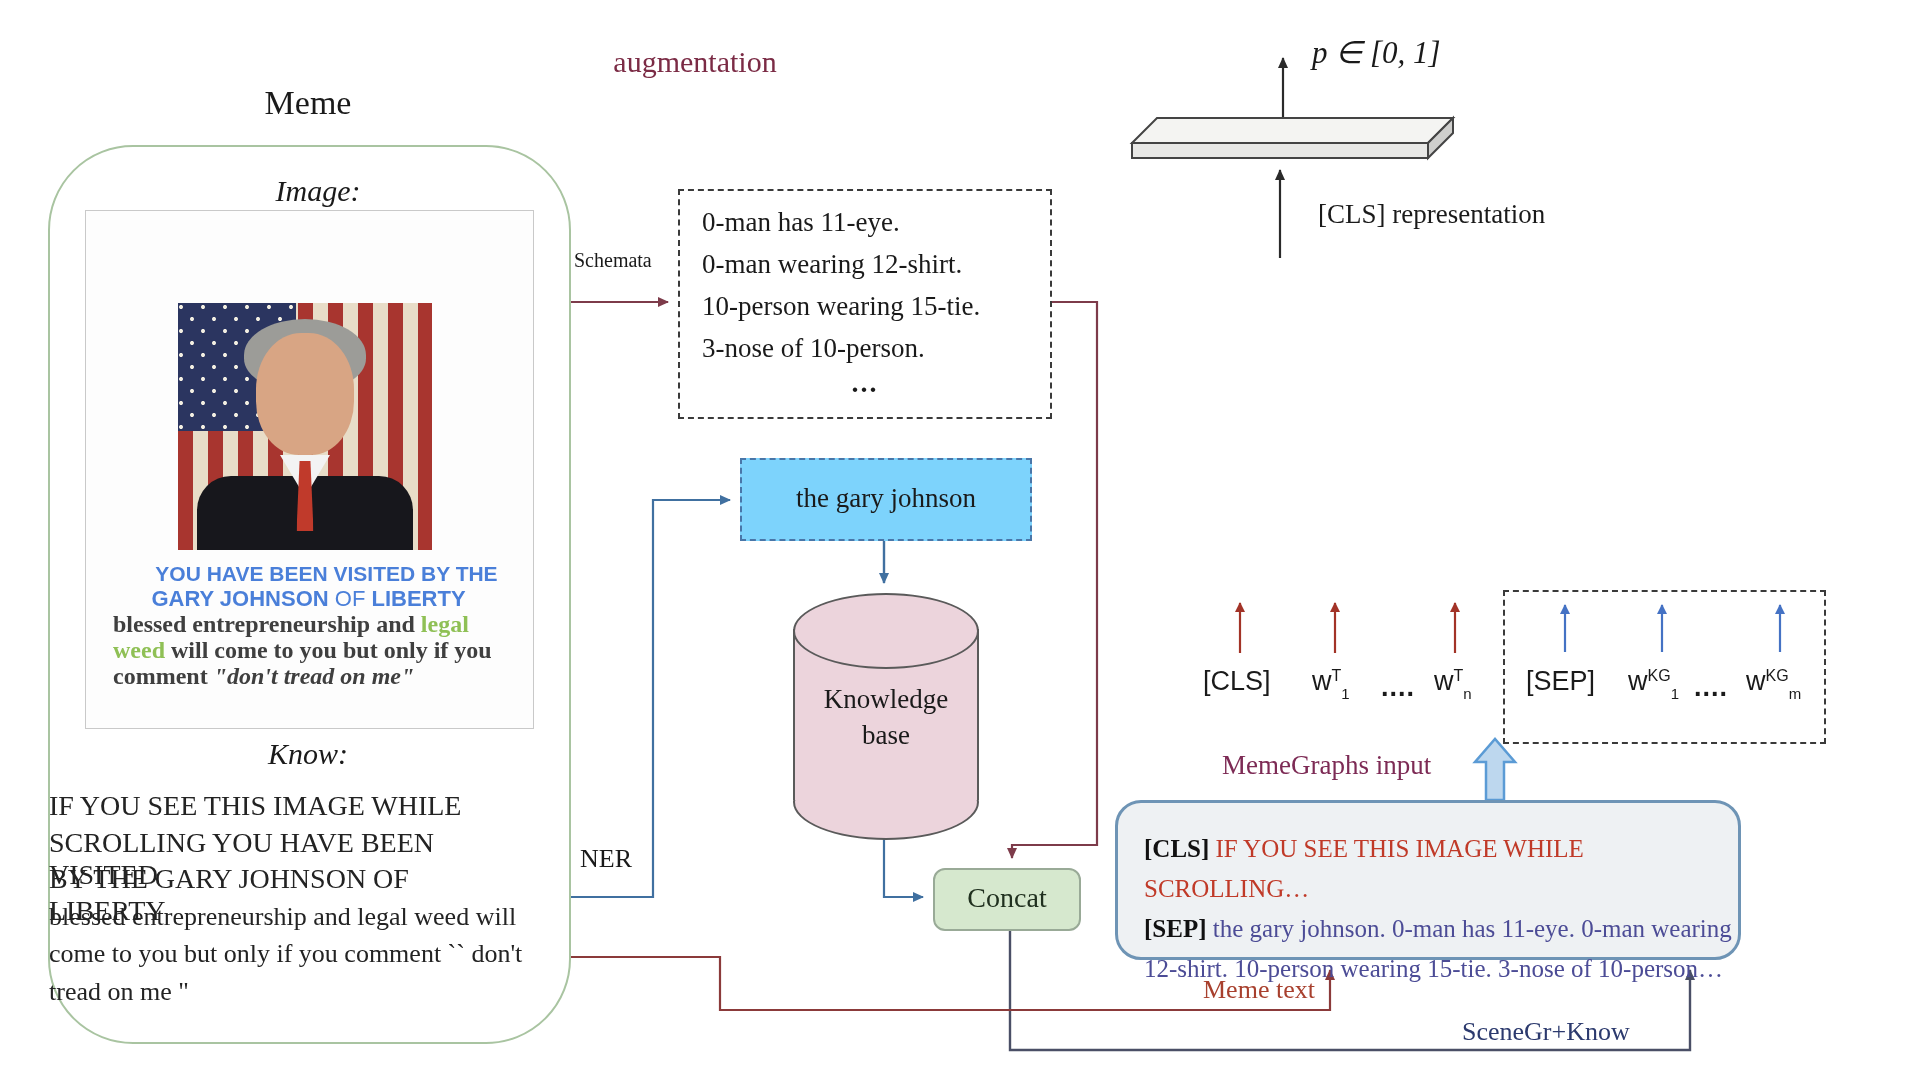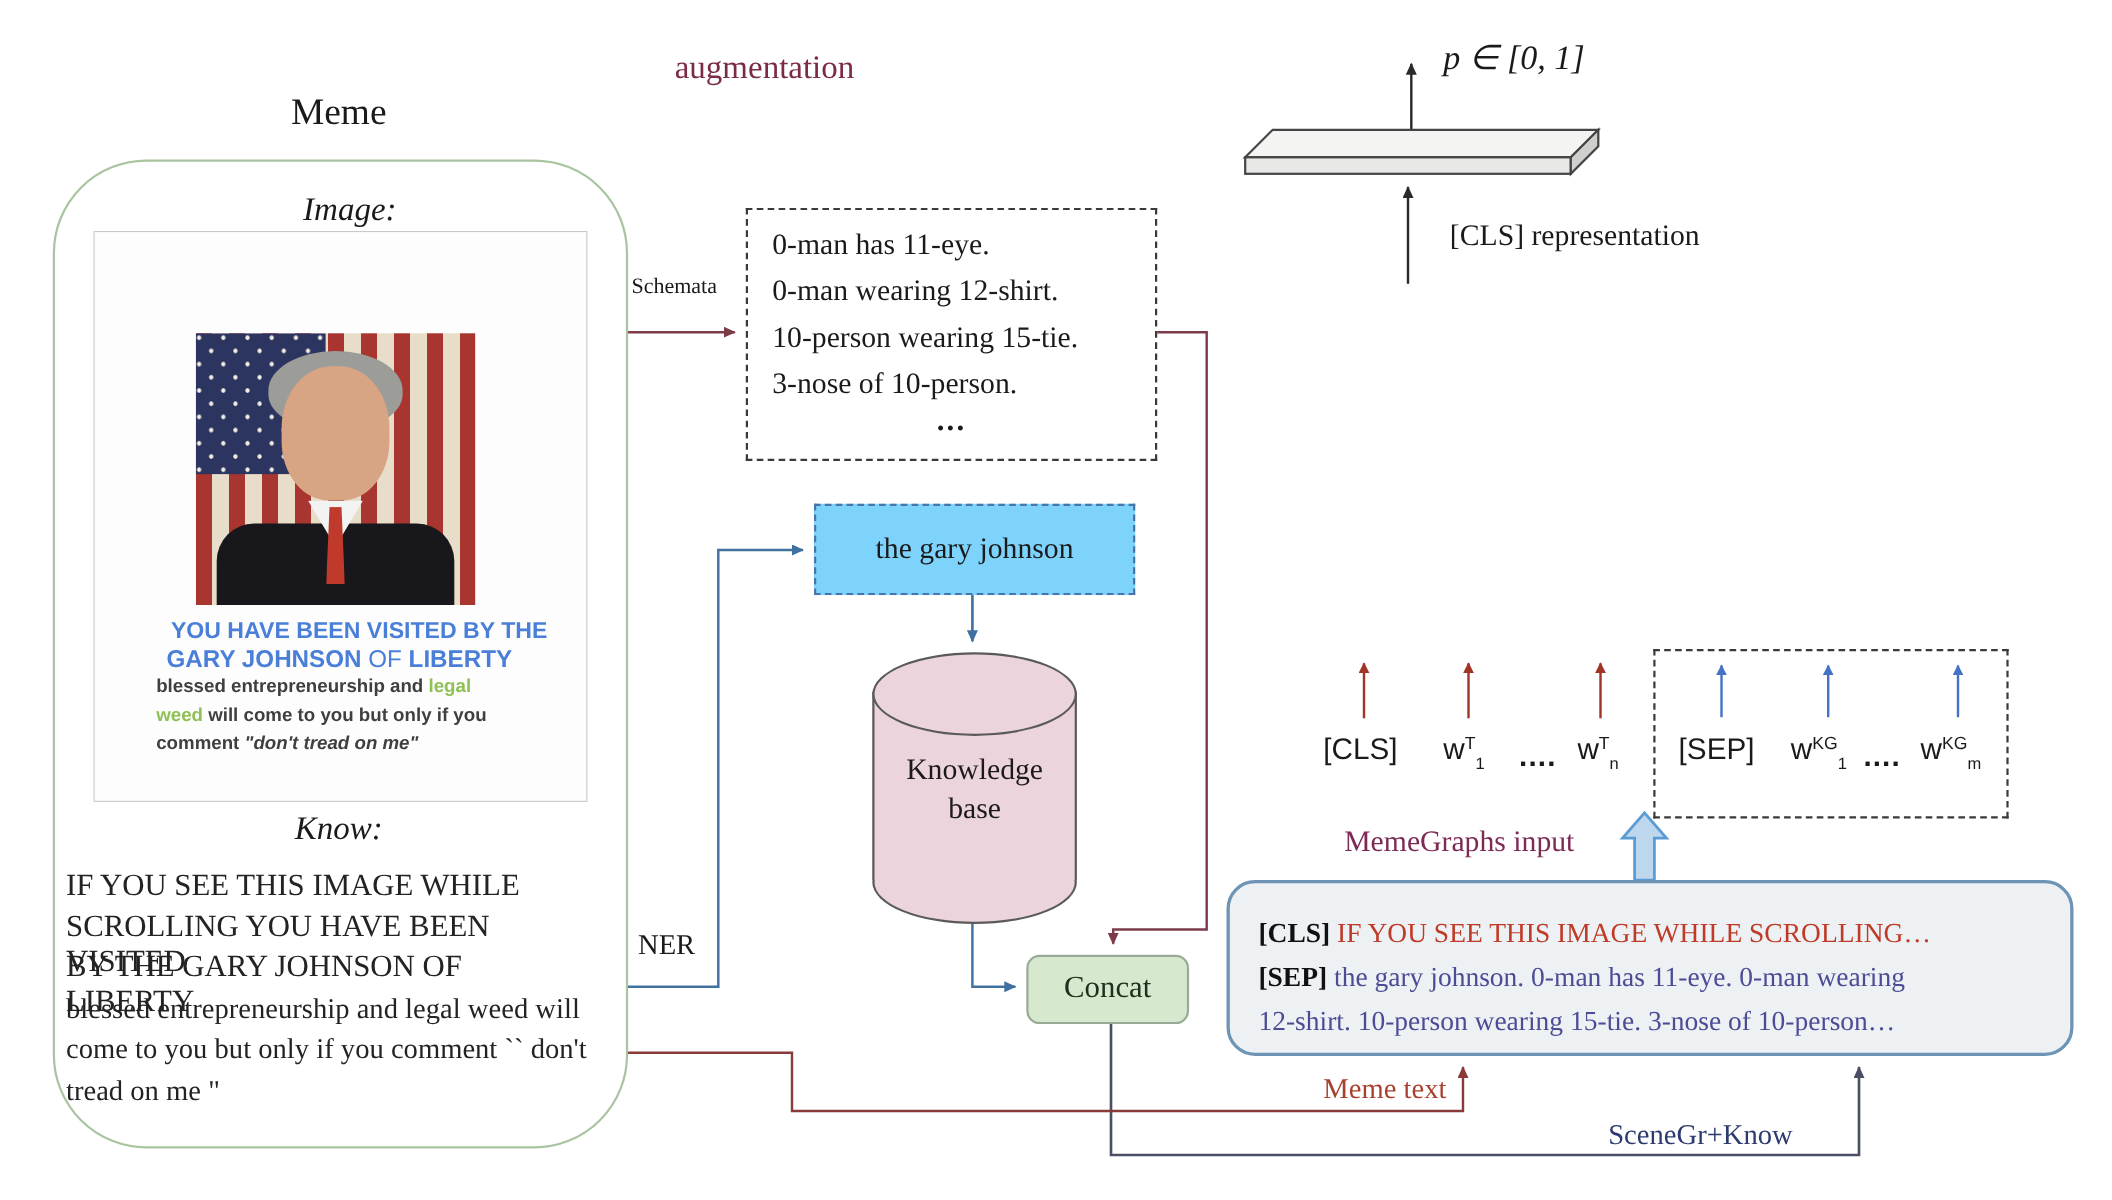--- a/index.html
+++ b/index.html
@@ -30,26 +30,26 @@
         background:#d8a584;border-radius:46% 46% 44% 44%;}
   .suit{position:absolute;left:50%;bottom:-4px;width:216px;height:78px;transform:translateX(-50%);
         background:#17171c;border-radius:34px 34px 0 0;}
   .shirt{position:absolute;left:50%;top:152px;width:50px;height:42px;transform:translateX(-50%);
          background:#f3f3f3;clip-path:polygon(0 0,100% 0,50% 100%);}
   .tie{position:absolute;left:50%;top:158px;width:17px;height:70px;transform:translateX(-50%);
        background:#c03a2b;clip-path:polygon(18% 0,82% 0,100% 100%,0 100%);}
 
   .cap1{left:85px;top:562px;width:447px;font-size:21px;font-weight:700;color:#4a7fd9;text-align:center;font-family:"Liberation Sans",sans-serif;padding-left:18px;}
   .cap2{left:85px;top:586px;width:447px;font-size:22px;color:#4a7fd9;text-align:center;font-family:"Liberation Sans",sans-serif;}
-  .cap-body{left:113px;top:611px;width:405px;font-size:17px;line-height:26px;font-weight:600;color:#3f3f3f;font-family:Liberation Sans, sans-serif;margin-left:29px;}
+  .cap-body{left:113px;top:611px;width:405px;font-size:24px;line-height:26px;font-weight:600;color:#3f3f3f;font-family:Liberation Serif, serif;}
   .green{color:#8fc055;}
   .quote{font-style:italic;font-weight:700;}
 
   .text-heading{left:228px;top:737px;width:160px;font-size:30px;text-align:center;font-style:italic;}
-  .mt-line{left:60px;width:480px;font-size:28px;color:#232323;}
+  .mt-line{left:49px;width:480px;font-size:28px;color:#232323;}
   .mt-small{font-size:26px;}
 
   
   .schemata-label{left:574px;top:249px;font-size:20px;}
   .schemata-box{left:678px;top:189px;width:370px;height:226px;border:2px dashed #3a3a3a;background:#fff;}
   .sg-line{position:absolute;left:22px;font-size:27px;white-space:nowrap;}
   .sg-dots{position:absolute;left:0;width:100%;text-align:center;font-size:28px;font-weight:700;letter-spacing:2px;}
 
   
   .ner-label{left:580px;top:844px;font-size:26px;}
@@ -75,21 +75,21 @@
 
   
   .tok{position:absolute;font-size:27px;font-family:"Liberation Sans",sans-serif;color:#1a1a1a;white-space:nowrap;}
   .tok sup{font-size:16px;vertical-align:9px;}
   .tok sub{font-size:15px;vertical-align:-9px;}
   .tok-dots{font-weight:700;letter-spacing:1px;}
   .sep-box{left:1503px;top:590px;width:319px;height:150px;border:2px dashed #3a3a3a;}
 
   
   .input-label{left:1222px;top:750px;font-size:27px;color:#7d2b55;}
-  .input-box{left:1115px;top:800px;width:770px;height:160px;background:#eef1f3;border:3px solid #6e94b5;border-radius:26px;
+  .input-box{left:1115px;top:800px;width:626px;height:160px;background:#eef1f3;border:3px solid #6e94b5;border-radius:26px;
              box-sizing:border-box;padding:26px 0 0 26px;font-size:25px;line-height:40px;}
   .in-cls{font-weight:700;color:#111;}
   .in-red{color:#c03a28;}
   .in-purple{color:#4c4c96;}
   .memetext-label{left:1203px;top:975px;font-size:26px;color:#a8402e;}
   .scenegr-label{left:1462px;top:1017px;font-size:26px;color:#2c3a6e;}
 
   svg.overlay{position:absolute;left:0;top:0;width:1920px;height:1091px;pointer-events:none;}
 </style>
 </head>

